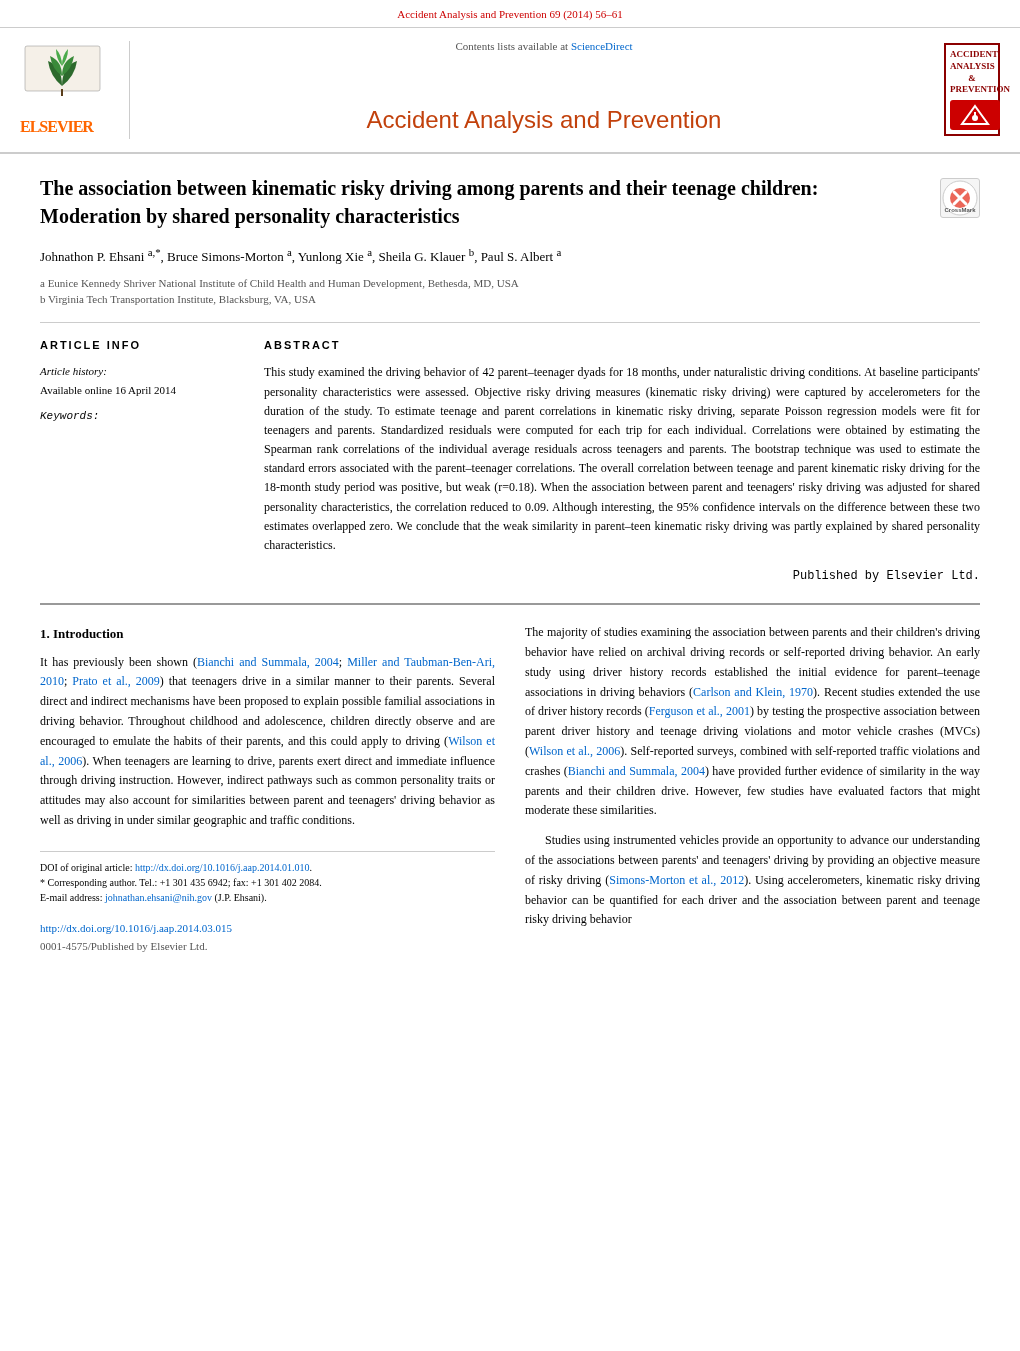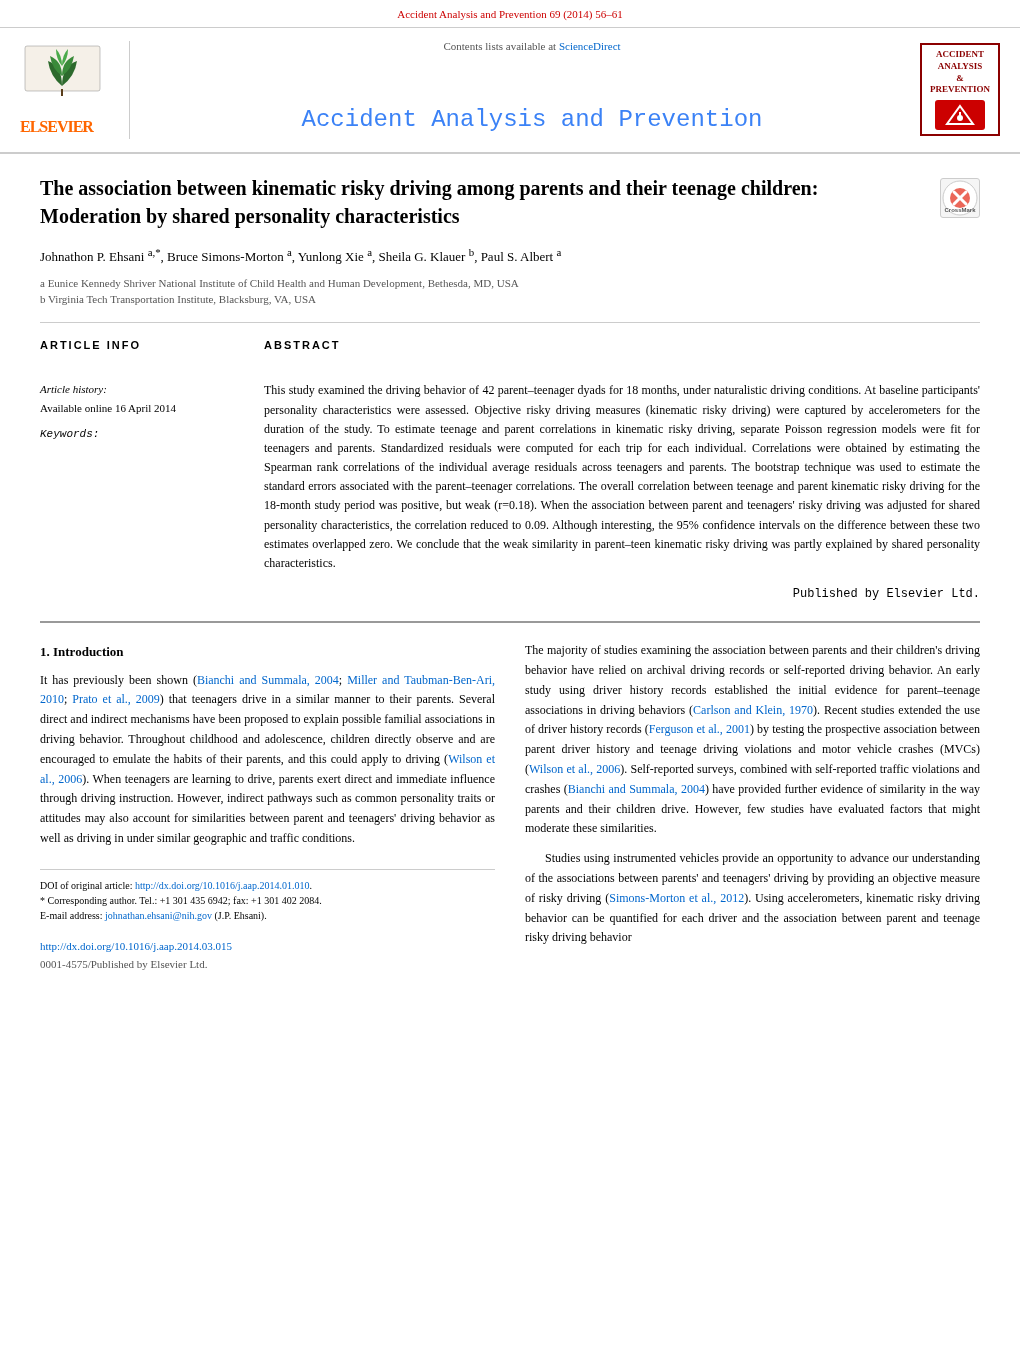--- a/index.html
+++ b/index.html
@@ -38,32 +38,32 @@
     }
     .sciencedirect-link {
       font-size: 11px;
       color: #555;
       margin-bottom: 4px;
     }
     .sciencedirect-link a { color: #0066cc; text-decoration: none; }
     .journal-title {
       font-size: 24px;
       font-weight: normal;
-      color: #3b82f6;
-      font-family: Liberation Mono, monospace;
+      color: #c2410c;
+      font-family: Liberation Sans, sans-serif;
       margin-bottom: 4px;
       margin-top: 48px;
     }
     .homepage-link {
       font-size: 11px;
       color: #555;
     }
     .homepage-link a { color: #0066cc; text-decoration: none; }
     .journal-logo-right {
-      width: 80px;
+      width: 56px;
       flex-shrink: 0;
     }
     .journal-logo-box {
       border: 2px solid #8b0000;
       padding: 4px;
       text-align: center;
       font-size: 9px;
       color: #8b0000;
       font-weight: bold;
       line-height: 1.3;
@@ -127,21 +127,21 @@
       flex-shrink: 0;
     }
     .abstract-col {
       flex: 1;
     }
     .section-heading {
       font-size: 11px;
       letter-spacing: 2px;
       text-transform: uppercase;
       font-weight: bold;
-      margin-bottom: 28px;
+      margin-bottom: 10px;
       color: #000;
       font-family: Arial, sans-serif;
     }
     .info-label {
       font-style: italic;
       font-size: 11px;
       color: #000;
       margin-bottom: 2px;
     }
     .info-value {

